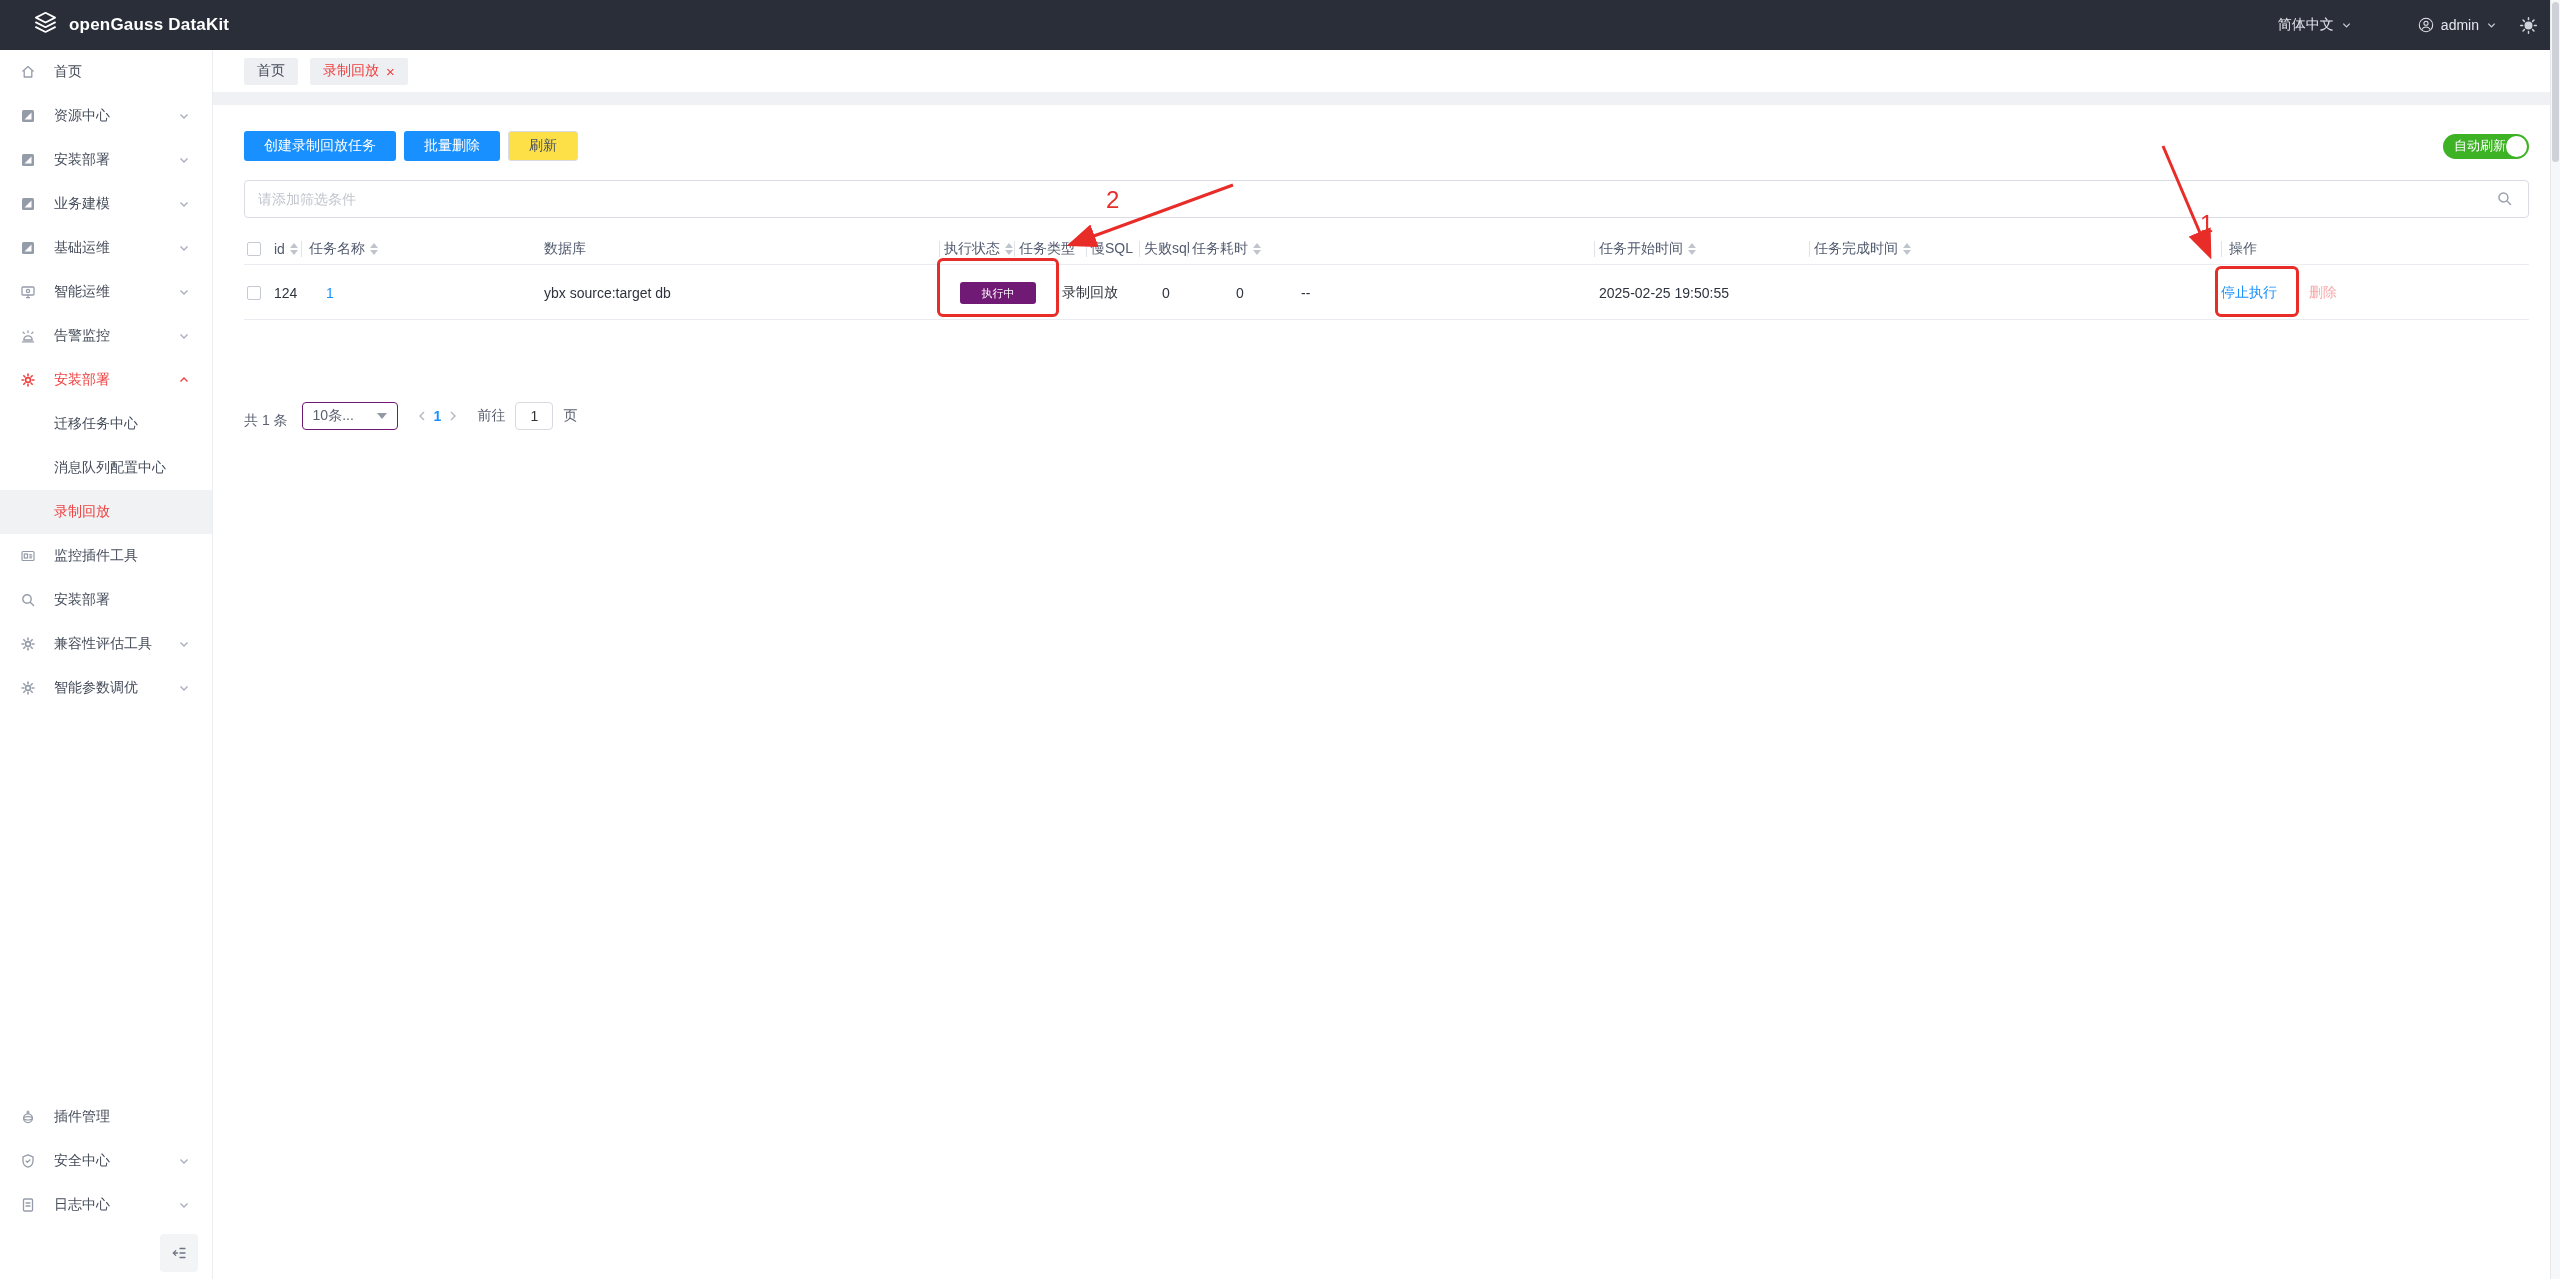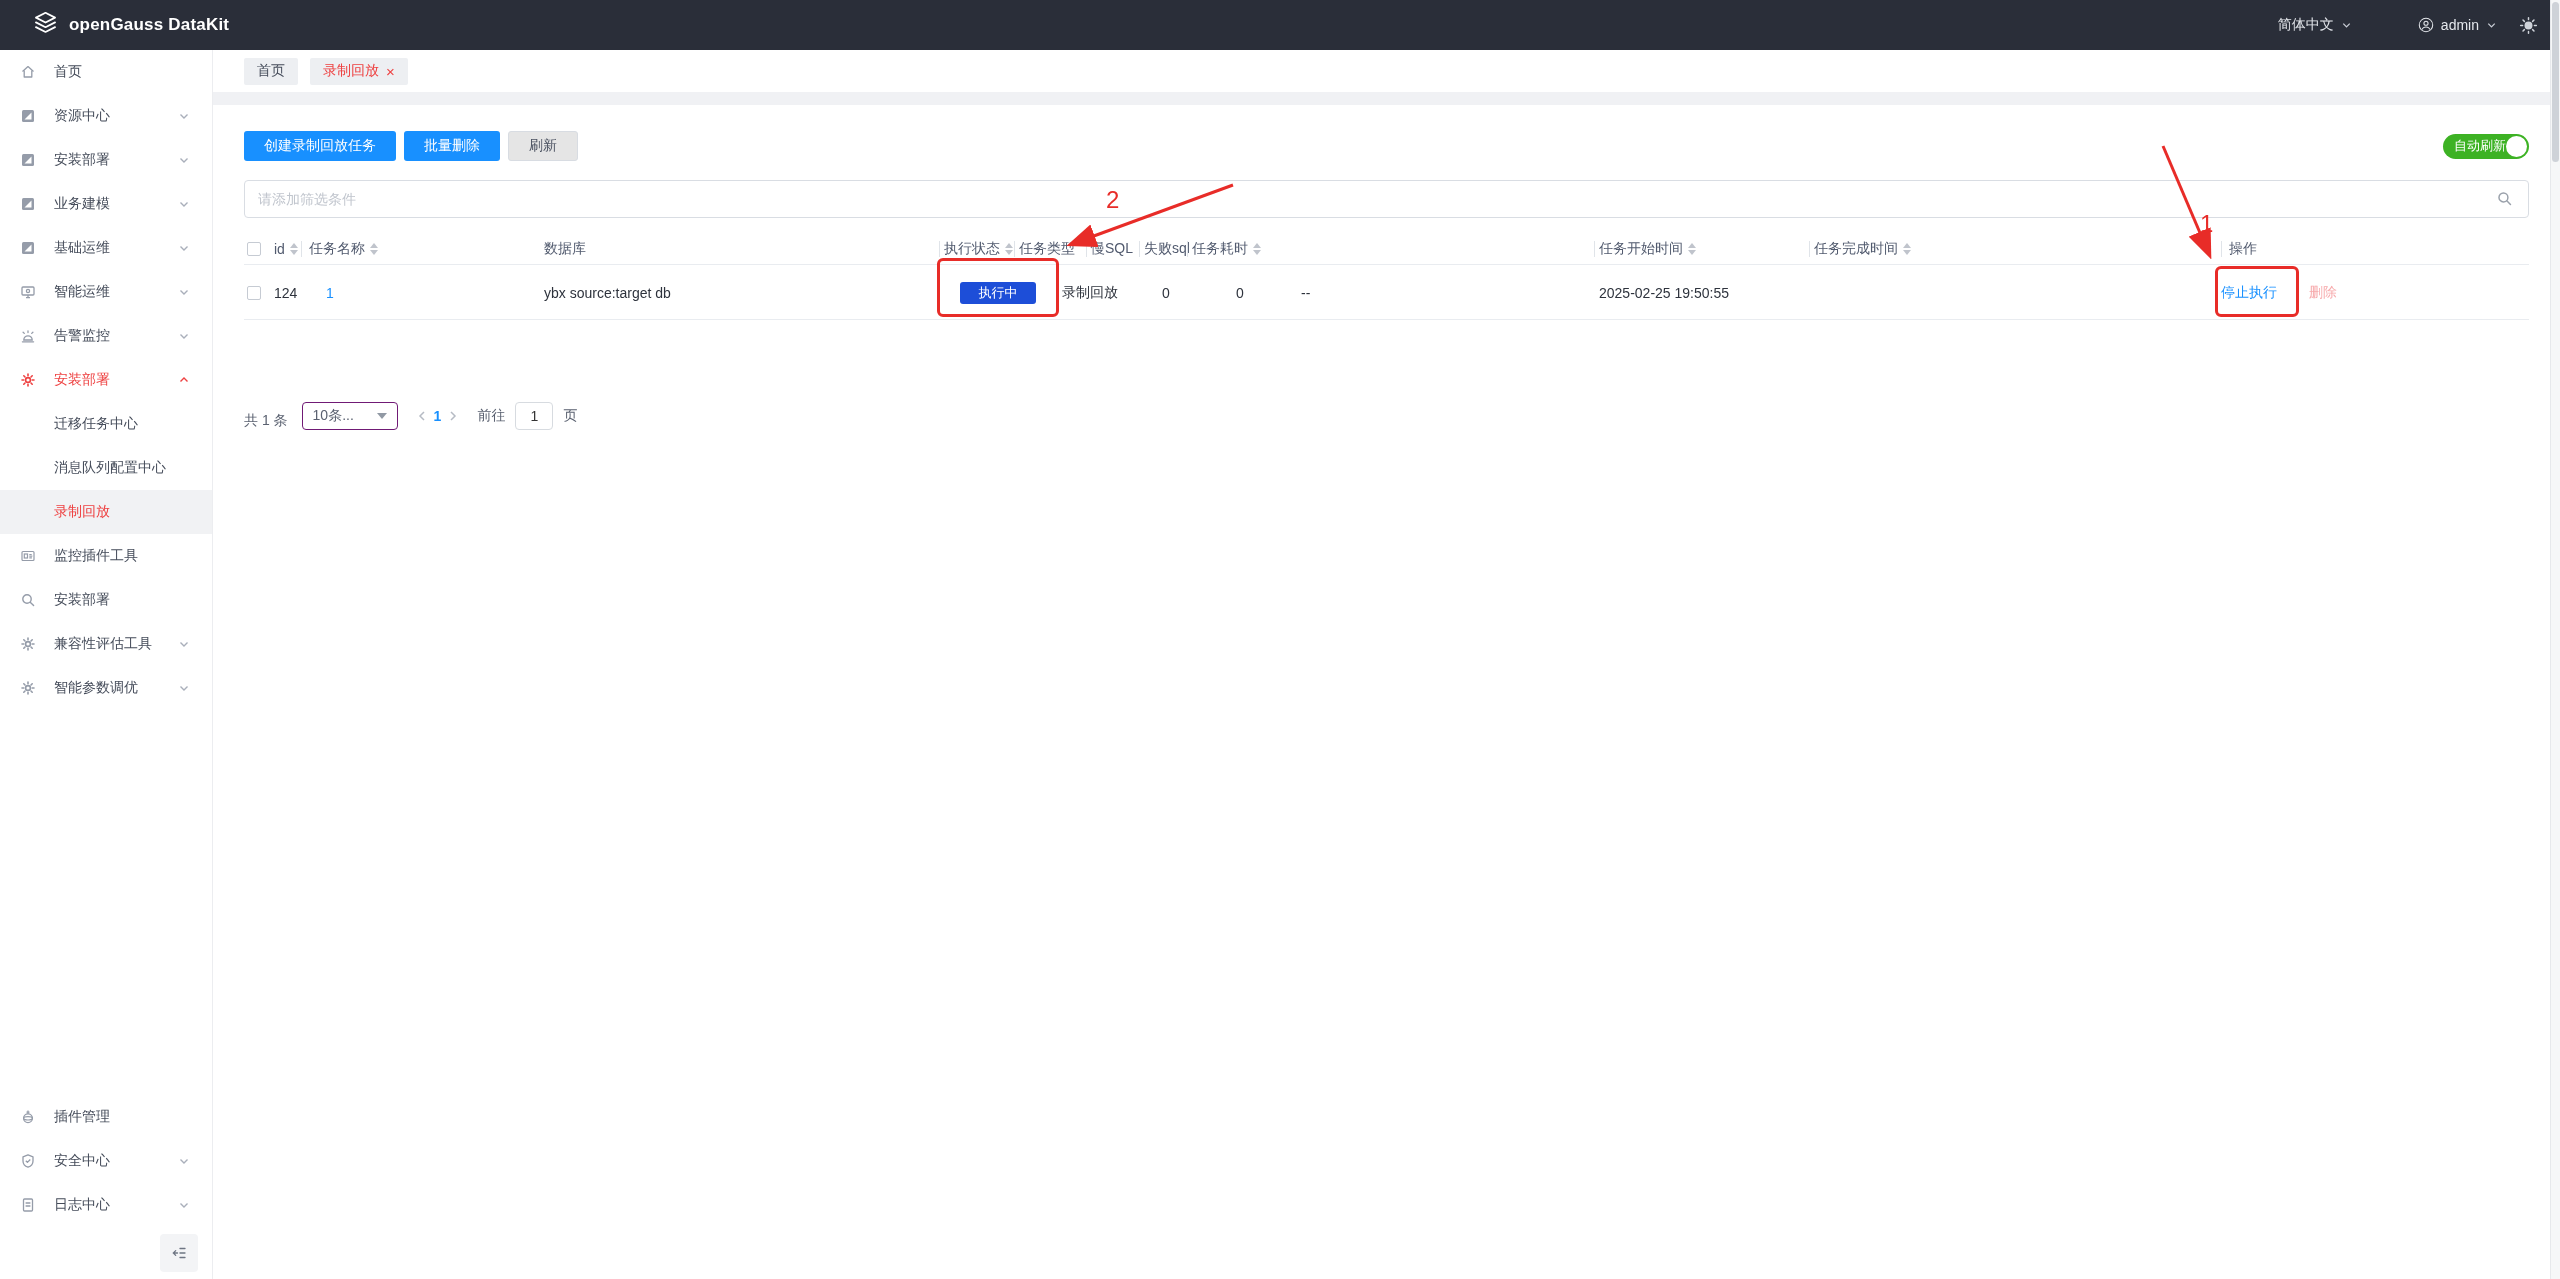--- a/index.html
+++ b/index.html
@@ -34,21 +34,21 @@
   .tabbar{ height:42px; display:flex; align-items:center; gap:12px; padding-left:31px; background:#fff; }
   .tab-chip{ height:27px; background:#edeff2; border-radius:2px; display:flex; align-items:center; padding:0 13px; color:#454c5a; cursor:pointer; }
   .tab-chip.active{ color:#ee4141; gap:7px; }
   .tab-close{ color:#ee4141; font-size:15px; line-height:1; cursor:pointer; }
   .strip{ height:13px; background:#f0f1f4; }
   .content{ position:relative; padding:1px 31px; flex:1; }
   
   .toolbar{ margin-top:25px; height:30px; display:flex; align-items:center; gap:8px; }
   .btn{ height:30px; border:none; border-radius:3px; font-size:14px; padding:0 20px; cursor:pointer; font-family:inherit; }
   .btn-primary{ background:#1890ff; color:#fff; }
-  .btn-plain{ background:#e5e5e5; color:#4a5160; border:1px solid #d8dce2; }
+  .btn-plain{ background:#fde047; color:#4a5160; border:1px solid #d8dce2; }
   .toggle{ margin-left:auto; position:relative; width:86px; height:25px; border-radius:13px; background:#3db224; color:#fff; font-size:13px; display:flex; align-items:center; padding-left:11px; cursor:pointer; }
   .toggle .knob{ position:absolute; right:2px; top:2px; width:21px; height:21px; border-radius:50%; background:#fff; }
   
   .filter-wrap{ position:relative; margin-top:19px; }
   .filter-input{ width:100%; height:38px; border:1px solid #d9dde3; border-radius:4px; padding:0 44px 0 13px; font-size:14px; font-family:inherit; color:#333; outline:none; }
   .filter-input::placeholder{ color:#c0c5cd; }
   .search-ic{ position:absolute; right:16px; top:10px; width:17px; height:17px; color:#9aa1ab; }
   
   .table-wrap{ position:relative; margin-top:16px; height:145px; }
   .thead{ position:relative; height:30px; }
@@ -56,21 +56,21 @@
   .sep{ position:absolute; top:7px; width:1px; height:16px; background:#e0e4e9; }
   .carets{ display:flex; flex-direction:column; gap:2px; }
   .carets i{ display:block; width:0; height:0; border-left:4px solid transparent; border-right:4px solid transparent; }
   .carets .up{ border-bottom:5px solid #c0c4cc; }
   .carets .dn{ border-top:5px solid #c0c4cc; }
   .trow{ position:relative; height:56px; border-top:1px solid #e9ecf0; border-bottom:1px solid #e9ecf0; }
   .td{ position:absolute; top:0; height:56px; display:flex; align-items:center; white-space:nowrap; color:#2e333d; }
   .checkbox{ width:14px; height:14px; border:1px solid #c6cbd3; border-radius:2px; background:#fff; cursor:pointer; }
   .link{ color:#1890ff; cursor:pointer; }
   .link-disabled{ color:#f7a9ab; cursor:default; }
-  .badge{ width:76px; height:22px; background:#1d4ed8; color:#fff; font-size:13px; border-radius:3px; display:flex; align-items:center; justify-content:center; }
+  .badge{ width:76px; height:22px; background:#701a75; color:#fff; font-size:11px; border-radius:3px; display:flex; align-items:center; justify-content:center; }
   
   .pagination{ margin-top:22px; display:flex; align-items:center; color:#5a6170; }
   .pg-total{ margin-right:14px;margin-top:11px; }
   .pg-size{ width:96px; height:28px; border:1px solid #701a75; border-radius:4px; display:flex; align-items:center; justify-content:space-between; padding:0 10px; cursor:pointer; color:#5a6170; }
   .dd-caret{ width:0; height:0; border-left:5px solid transparent; border-right:5px solid transparent; border-top:6px solid #9199a4; }
   .pg-arrow{ width:12px; height:12px; color:#b6bbc4; cursor:pointer; }
   .pg-num{ color:#1890ff; font-weight:bold; cursor:pointer; margin:0 6px; }
   .pg-goto{ margin-left:18px; margin-right:10px; }
   .pg-input{ width:38px; height:28px; border:1px solid #d7dbe0; border-radius:4px; text-align:center; font-size:14px; font-family:inherit; color:#333; outline:none; }
   .pg-unit{ margin-left:10px; }

